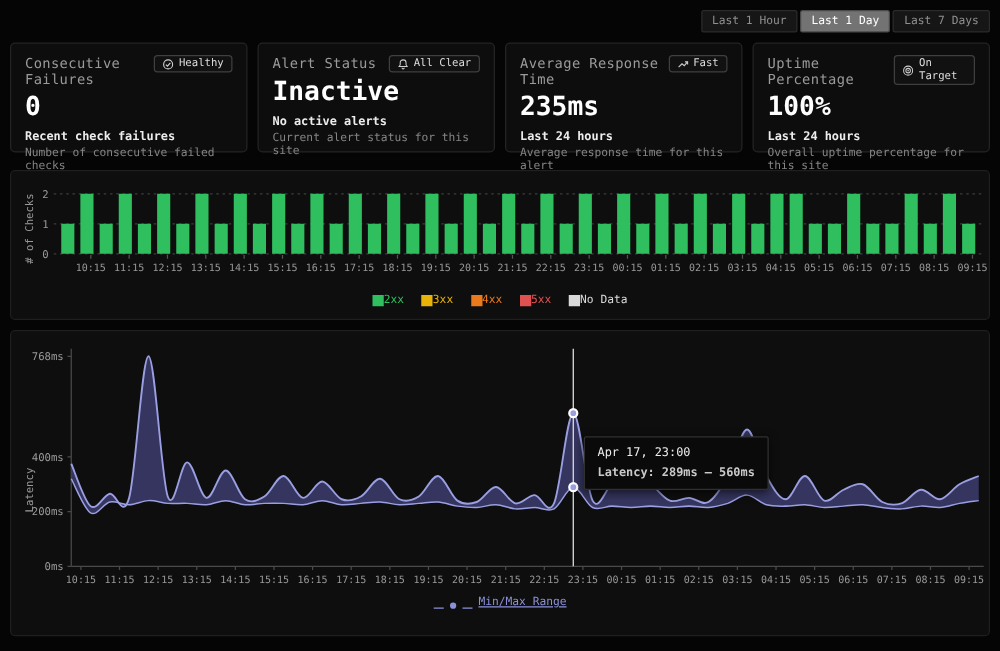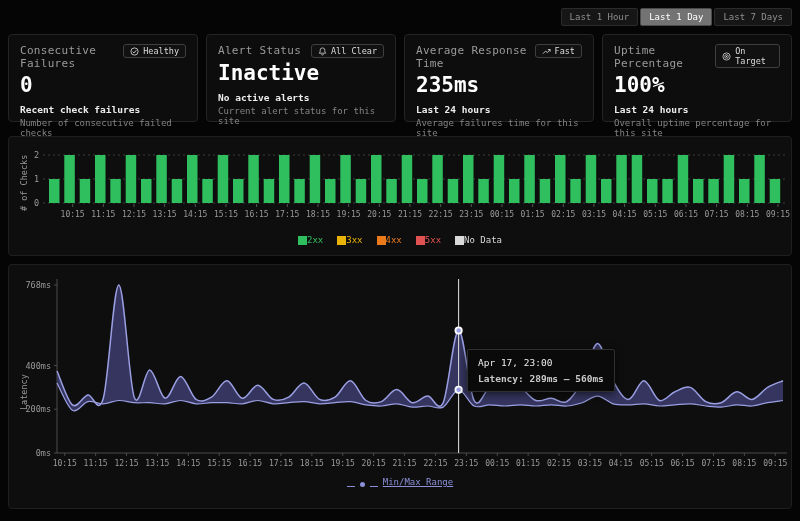--- a/index.html
+++ b/index.html
@@ -111,21 +111,21 @@
           <svg width="9" height="9" viewBox="0 0 10 10">
               <path d="M1 7.5 L4 4.5 L6 6.2 L9 2.8" fill="none" stroke="#cfcfcf" stroke-width="1"></path>
               <path d="M6.6 2.8 h2.4 v2.4" fill="none" stroke="#cfcfcf" stroke-width="1"></path>
             </svg>
         </span>
         <span>Fast</span>
       </span>
     </div>
     <div class="card-value">235ms</div>
     <div class="card-sub">Last 24 hours</div>
-    <div class="card-desc">Average failures time for this site</div>
+    <div class="card-desc">Average response time for this alert</div>
   </div>
 
   <div class="card">
     <div class="card-head">
       <span class="card-title">Uptime Percentage</span>
       <span class="badge">
         <span>
           <svg width="9" height="9" viewBox="0 0 10 10">
               <circle cx="5" cy="5" r="4" fill="none" stroke="#cfcfcf" stroke-width="0.9"></circle>
               <circle cx="5" cy="5" r="2" fill="none" stroke="#cfcfcf" stroke-width="0.9"></circle>

